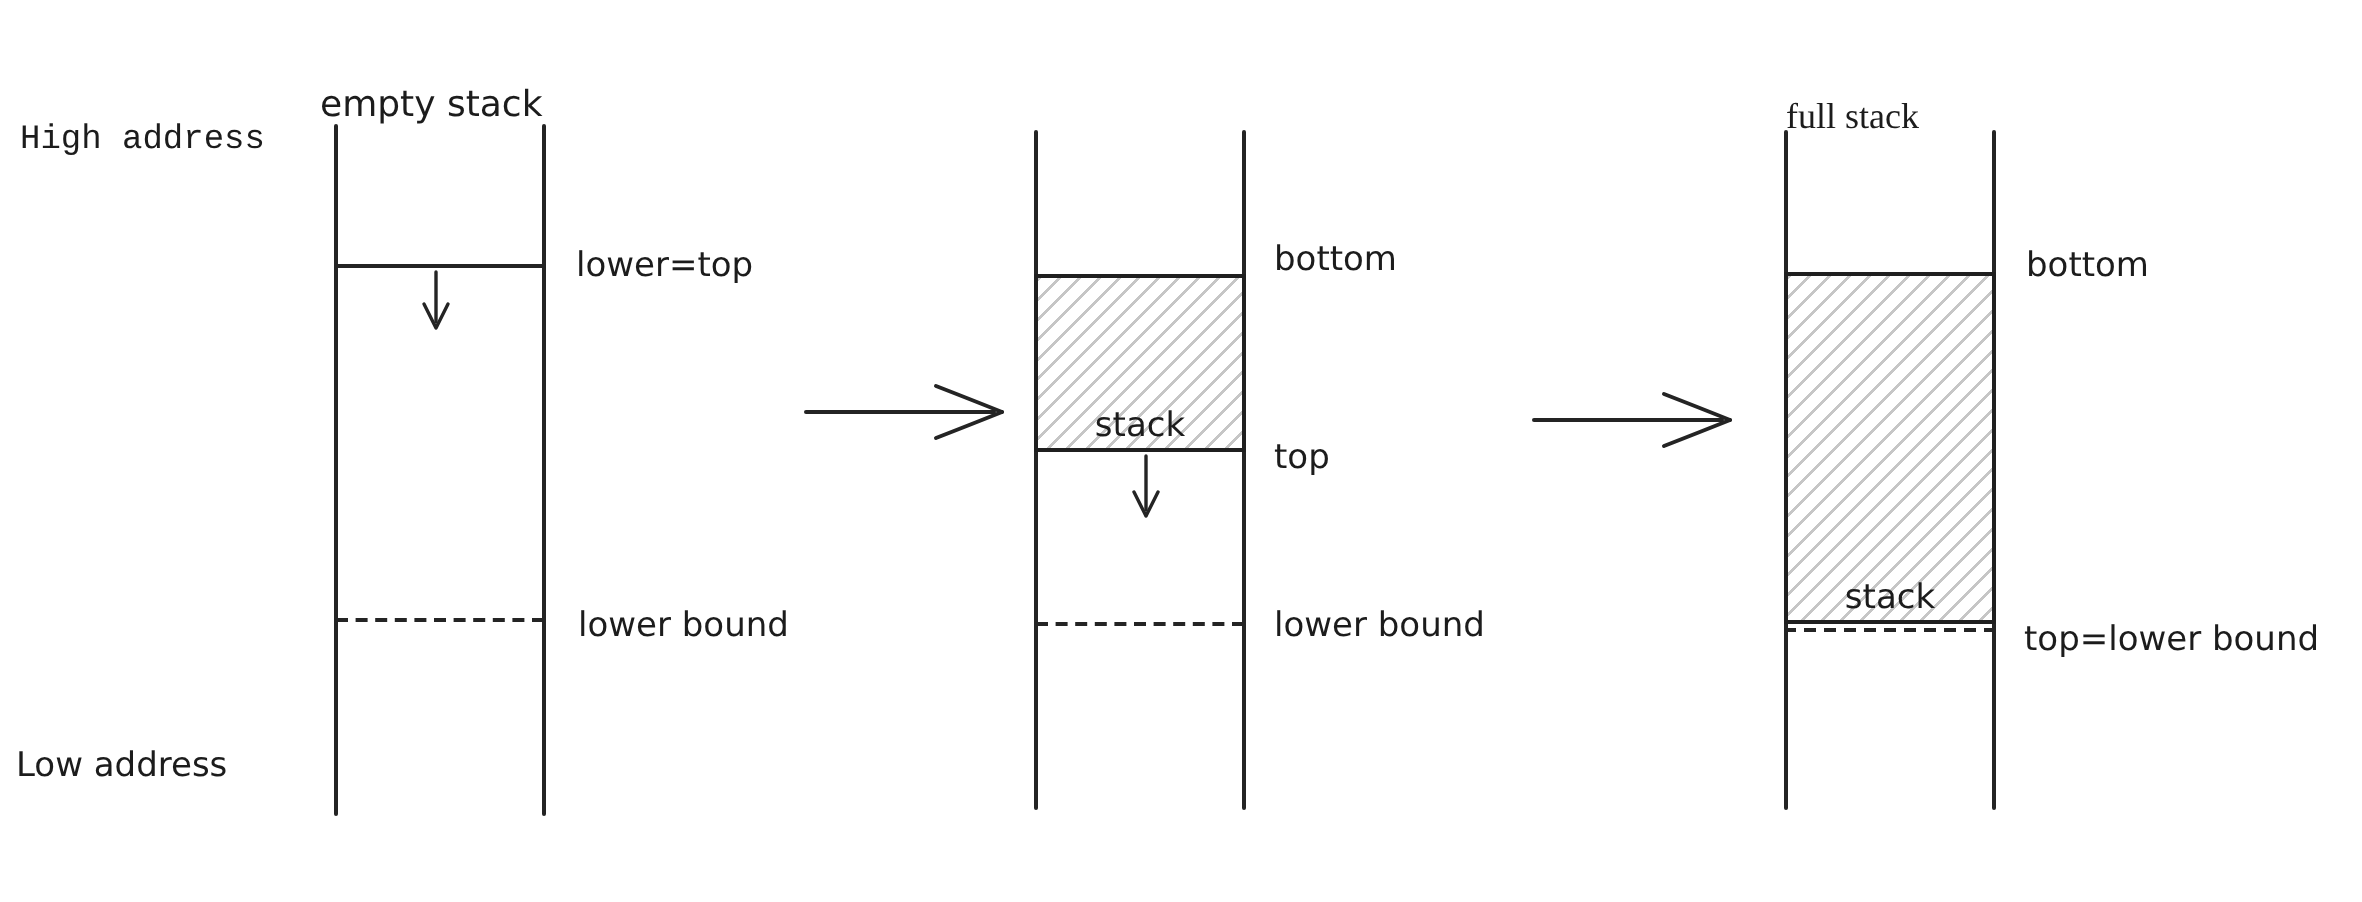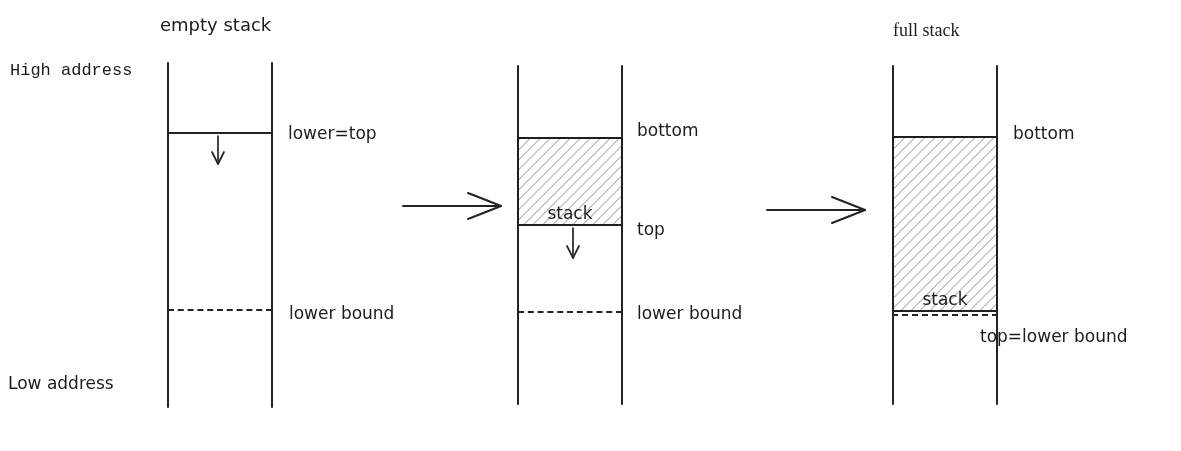--- a/index.html
+++ b/index.html
@@ -21,20 +21,21 @@
     font-size: 17px;
     line-height: 1.15;
     white-space: nowrap;
     color: #1c1c1c;
   }
   .title {
     position: absolute;
     font-size: 18px;
     white-space: nowrap;
     color: #1c1c1c;
+    margin-top: 28px;
   }
   .vline {
     position: absolute;
     width: 2px;
     background: #242424;
     border-radius: 1px;
   }
   .hline {
     position: absolute;
     height: 2px;
@@ -134,15 +135,15 @@
   <div class="vline" style="left:892px; top:65px; height:340px;"></div>
   <div class="vline" style="left:996px; top:65px; height:340px;"></div>
 
   <div class="stack-box" style="left:892px; top:136px; width:106px; height:176px;">
     <span class="label">stack</span>
   </div>
 
   <div class="label" style="left:1013px; top:124px;">bottom</div>
 
   <div class="dashed" style="left:892px; top:314px; width:106px;"></div>
-  <div class="label" style="left:980px; top:311px;margin-top:16px;">top=lower bound</div>
+  <div class="label" style="left:1012px; top:311px;">top=lower bound</div>
 
 </div>
 
 </body></html>

